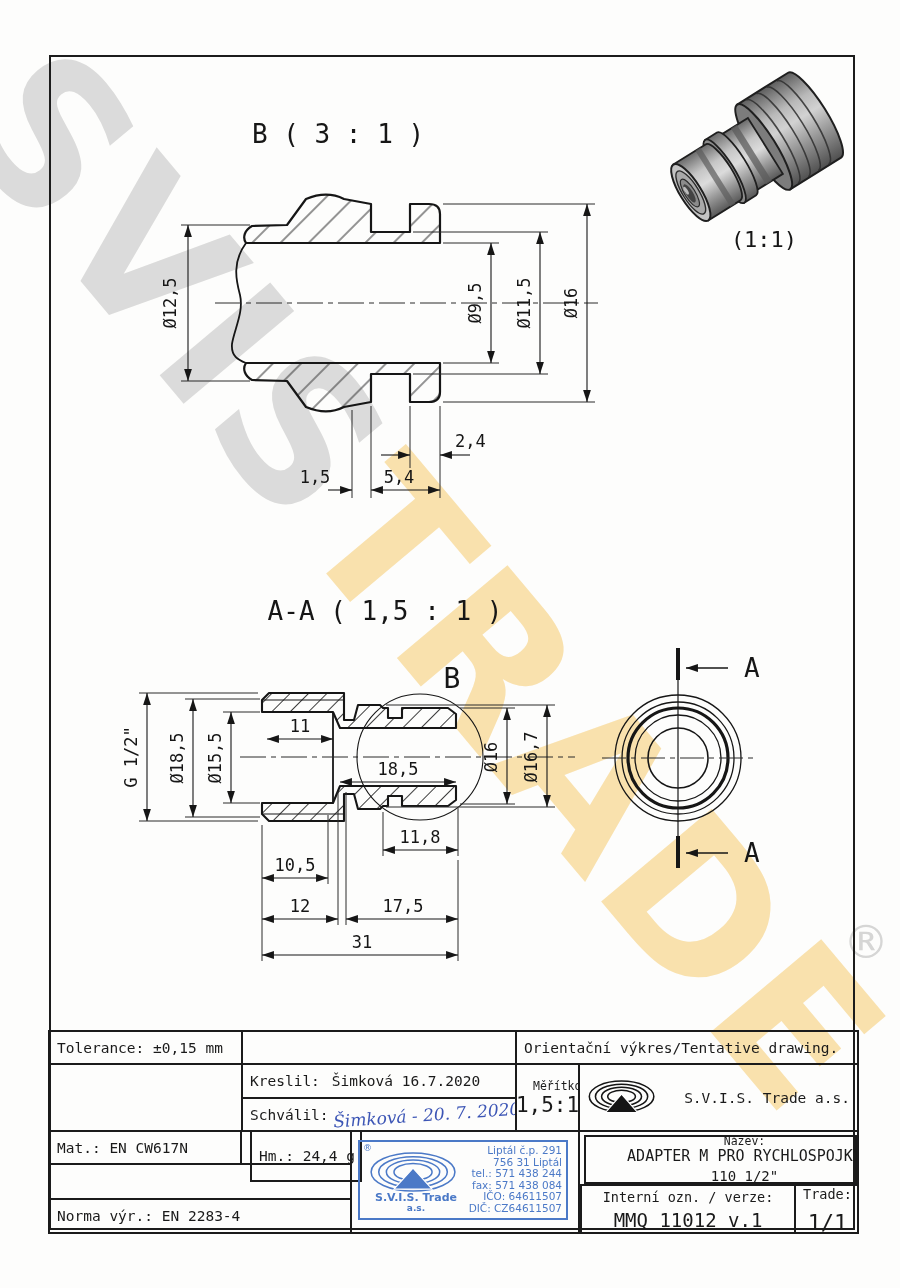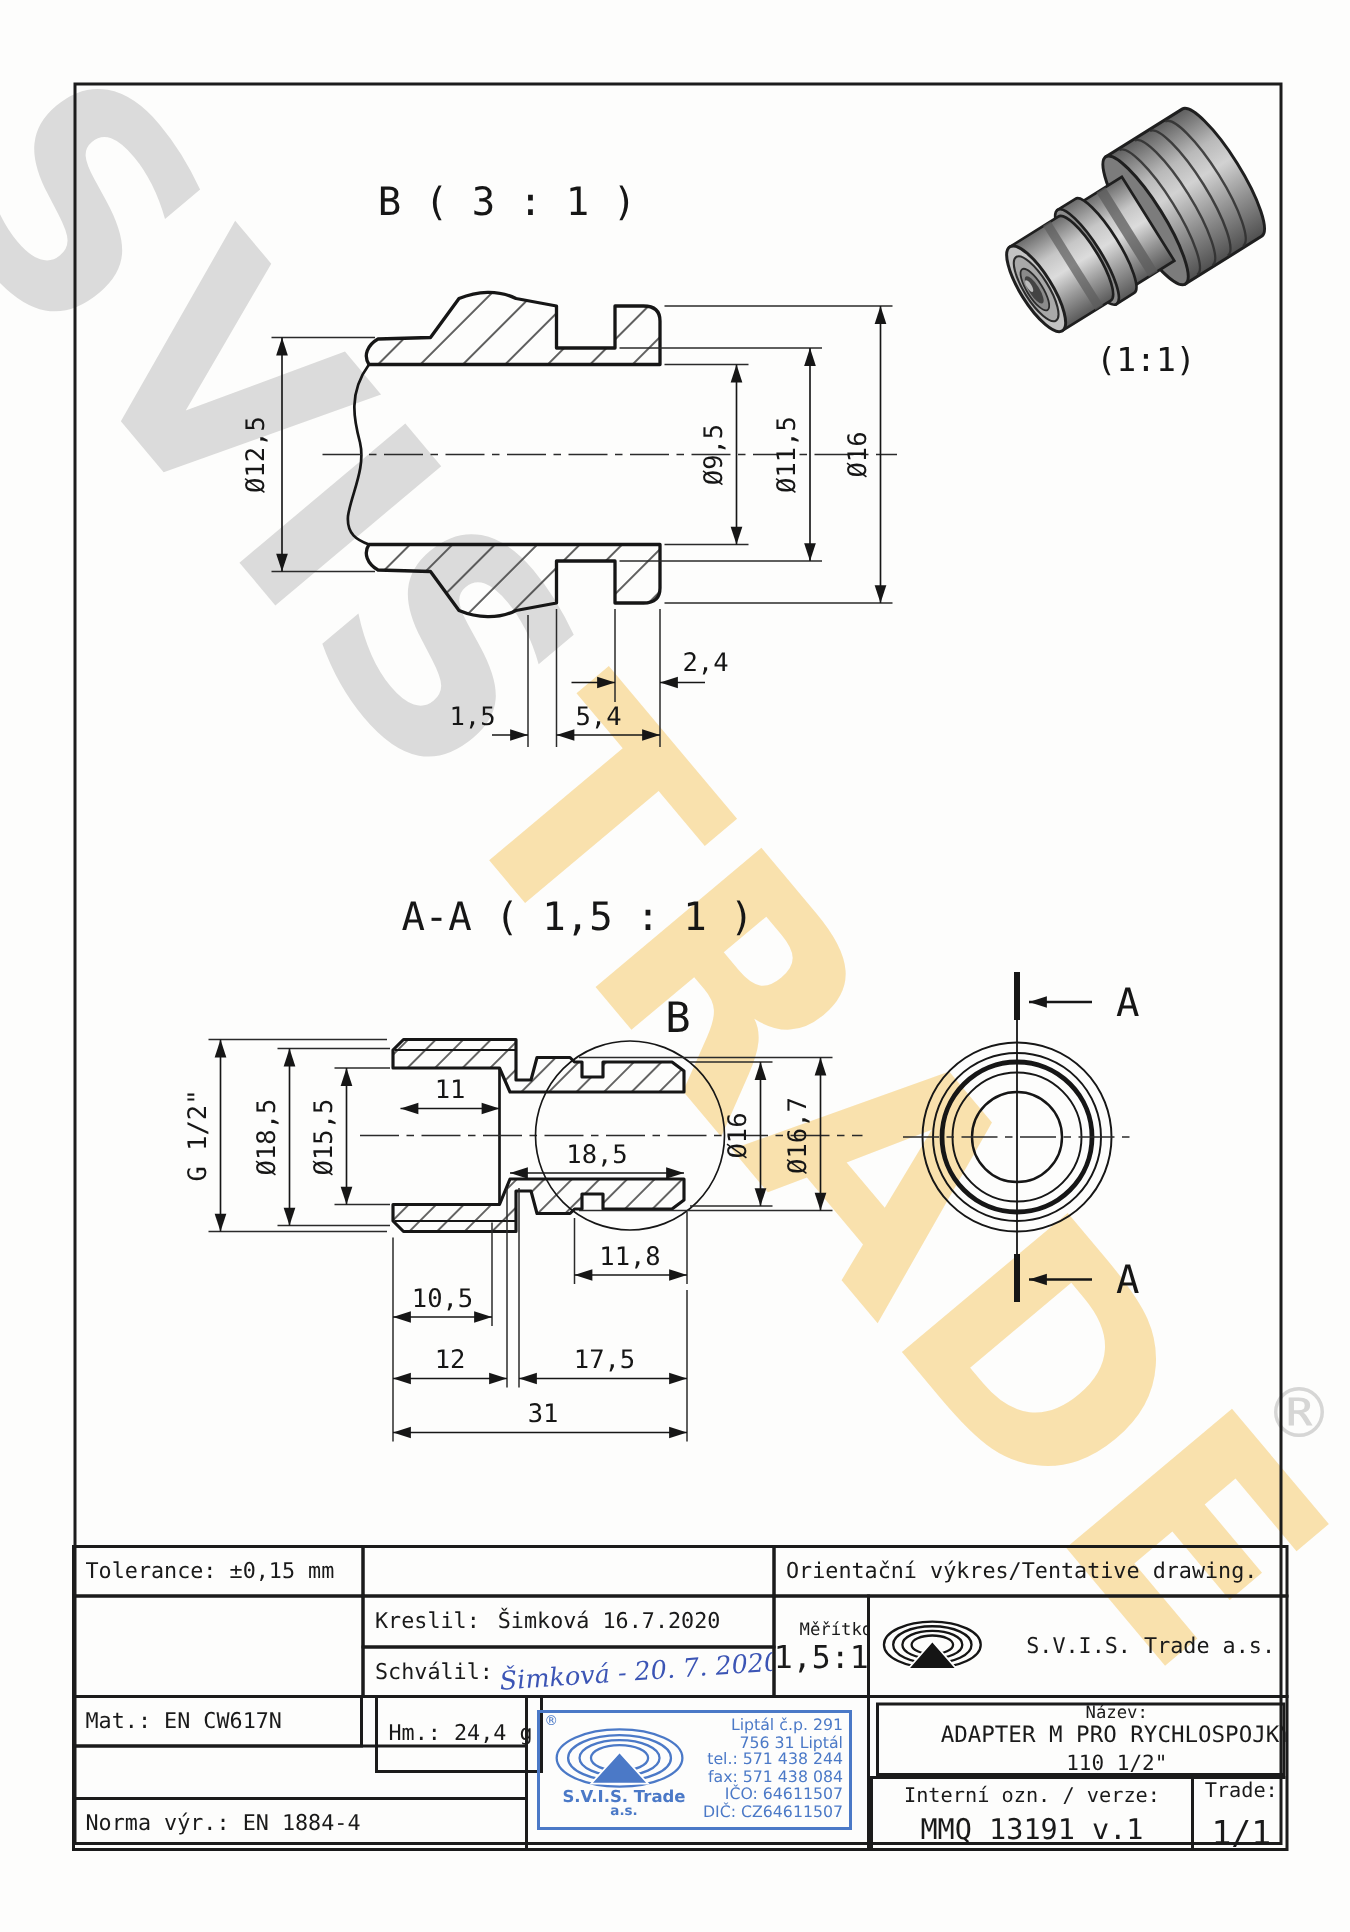--- a/index.html
+++ b/index.html
@@ -270,21 +270,21 @@
     </div>
 
     <div class="cell" style="left:0;top:100px;width:194px;height:35px">
       <span>Mat.: EN CW617N</span>
     </div>
     <div class="cell" style="left:202px;top:100px;width:112px;height:52px">
       <span>Hm.: 24,4 g</span>
     </div>
     <div class="cell" style="left:0;top:133px;width:304px;height:37px"></div>
     <div class="cell" style="left:0;top:168px;width:304px;height:36px">
-      <span>Norma výr.: EN 1884-4</span>
+      <span>Norma výr.: EN 2283-4</span>
     </div>
 
     <div class="cell" style="left:302px;top:100px;width:230px;height:104px;padding:0">
       <div class="stampbox">
         <span class="stamp-reg">®</span>
         <svg width="95" height="40" viewBox="0 0 95 42" style="position:absolute;left:6px;top:10px">
           <g fill="none" stroke="#4b79c7" stroke-width="1.6">
             <ellipse cx="47" cy="21" rx="44" ry="20"></ellipse>
             <ellipse cx="47" cy="21" rx="36" ry="16"></ellipse>
             <ellipse cx="47" cy="21" rx="28" ry="12.5"></ellipse>
@@ -308,21 +308,21 @@
     </div>
 
     <div class="cell" style="left:530px;top:100px;width:281px;height:104px;padding:0">
       <div class="nazevbox">
         <span class="lab-sm">Název:</span>
         <span style="font-size:15px">ADAPTER M PRO RYCHLOSPOJKY</span>
         <span style="font-size:14px;margin-top:2px">110 1/2"</span>
       </div>
       <div class="cell col" style="left:0;top:52px;width:216px;height:52px">
         <span style="font-size:13.5px">Interní ozn. / verze:</span>
-        <span style="font-size:19px;margin-top:4px">MMQ 13191 v.1</span>
+        <span style="font-size:19px;margin-top:4px">MMQ 11012 v.1</span>
       </div>
       <div class="cell col" style="left:214px;top:52px;width:67px;height:52px">
         <span style="font-size:13.5px">Trade:</span>
         <span style="font-size:22px;margin-top:8px">1/1</span>
       </div>
     </div>
   </div>
 
 </div>
 

